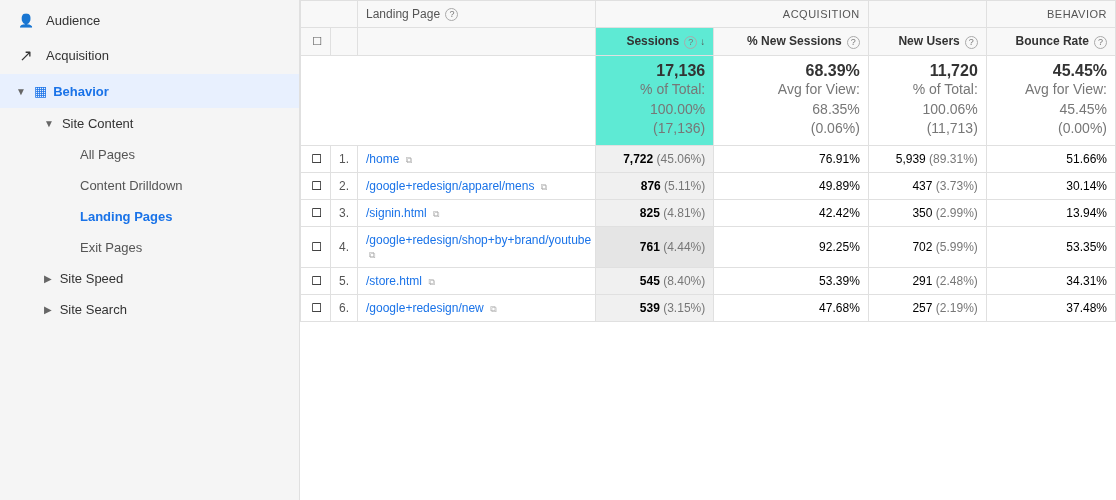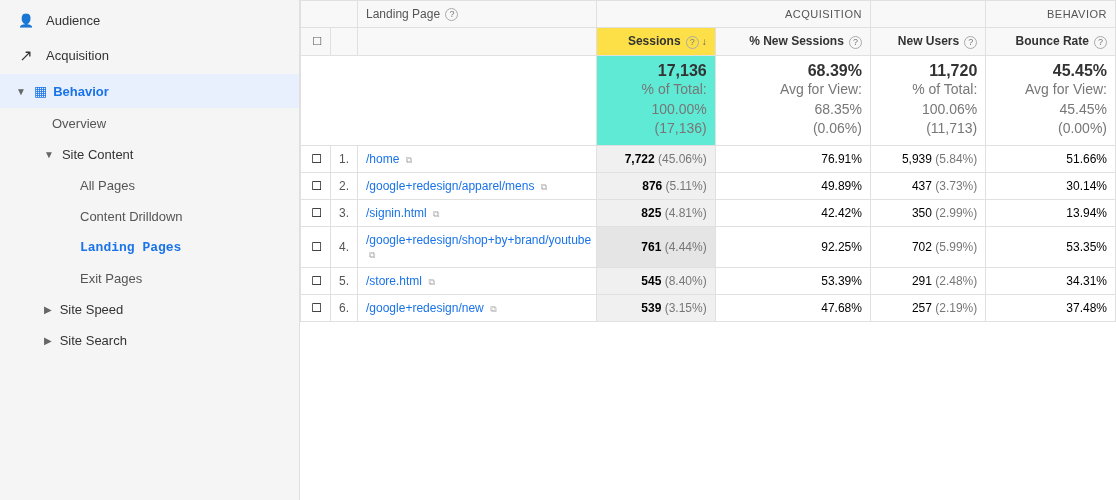--- a/index.html
+++ b/index.html
@@ -151,21 +151,20 @@
       color: #777;
       display: block;
       line-height: 1.4;
     }
     .checkbox-cell { width: 30px; text-align: center; }
     .row-num { color: #555; text-align: right; padding-right: 4px; width: 20px; }
 
     
     .arrow-overlay {
       position: relative;
-      font-family: Liberation Mono, monospace;
     }
   </style>
 </head>
 <body>
 
 <nav class="sidebar">
 
   <div class="sidebar-item">
     <span class="icon-area">👤</span>
     <span>Audience</span>
@@ -176,23 +175,20 @@
     <span>Acquisition</span>
   </div>
 
   <div class="sidebar-section-label expanded">
     <span class="chevron">▼</span>
     <span class="icon-area" style="font-size:14px;">▦</span>
     <span style="font-weight:bold;color:#1a73e8;">Behavior</span>
   </div>
 
   <div class="sidebar-subgroup">
-    <div class="sidebar-leaf" style="padding-left:36px;">
-      <span>Overview</span>
-    </div>
 
     <div class="sidebar-subsection-label" style="padding-left:28px;">
       <span class="chevron">▼</span>
       <span>Site Content</span>
     </div>
 
     <div style="padding-left:44px;">
       <div class="sidebar-leaf">
         <span>All Pages</span>
       </div>
@@ -239,21 +235,21 @@
           <span>Behavior</span>
         </th>
       </tr>
 
       <tr>
         <th class="checkbox-cell">
           <span>☐</span>
         </th>
         <th style="background:#f8f8f8;"></th>
         <th style="text-align:left; background:#f8f8f8;"></th>
-        <th style="background:#fde047; border:1px solid #e0e0e0;">
+        <th style="background:#5eead4; border:1px solid #e0e0e0;">
           <span class="col-header-main">Sessions</span>
           <span class="help-icon">?</span>
           <span class="sort-arrow">↓</span>
         </th>
         <th>
           <span class="col-header-main">% New Sessions</span>
           <span class="help-icon">?</span>
         </th>
         <th>
           <span class="col-header-main">New Users</span>
@@ -292,21 +288,21 @@
       <td class="row-num" style="text-align:right; color:#555; width:24px;">1.</td>
       <td class="landing-page-cell">
         <a class="link-cell">/home</a>
         <span class="external-icon">⧉</span>
       </td>
       <td class="num-cell" style="background:#f0f0f0;">
         <strong>7,722</strong> <span style="color:#777;">(45.06%)</span>
       </td>
       <td class="num-cell">76.91%</td>
       <td class="num-cell">
-        5,939 <span style="color:#777;">(5.84%)</span>
+        5,939 <span style="color:#777;">(89.31%)</span>
       </td>
       <td class="num-cell">51.66%</td>
     </tr>
         <tr>
       <td class="checkbox-cell"><span>☐</span></td>
       <td class="row-num" style="text-align:right; color:#555; width:24px;">2.</td>
       <td class="landing-page-cell">
         <a class="link-cell">/google+redesign/apparel/mens</a>
         <span class="external-icon">⧉</span>
       </td>

